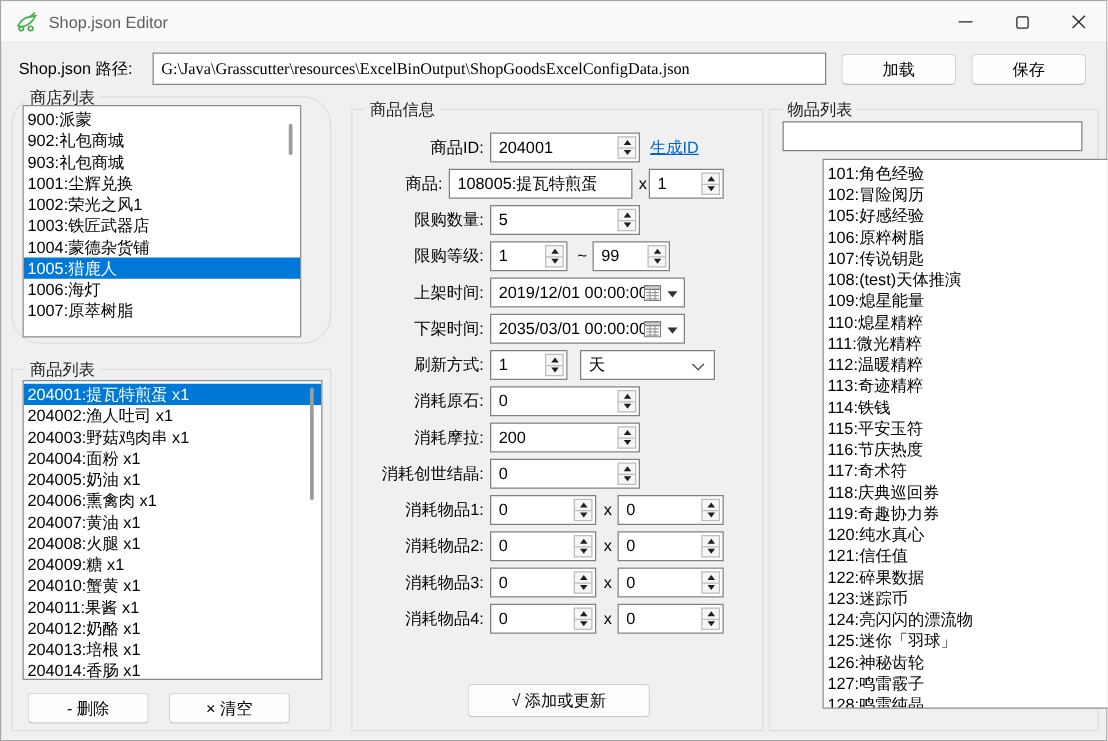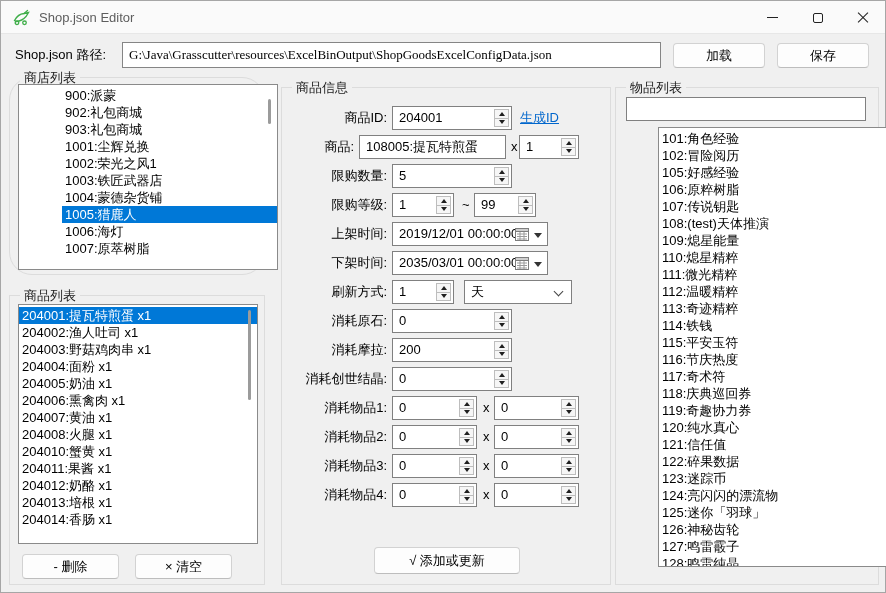--- a/index.html
+++ b/index.html
@@ -41,21 +41,21 @@
   .group { position:absolute; border:1px solid #dcdcdc; }
   .group > .gtitle { position:absolute; top:-8px; left:10px; background:#f0f0f0;
     padding:0 4px; line-height:15px; font-size:13px; color:#1c1c1c; }
   #group-shop  { left:8px;   top:76px; width:256px; height:198px;border-radius:23px; }
   #group-goods { left:8px;   top:294px; width:256px; height:290px; }
   #group-info  { left:280px; top:86px; width:330px; height:498px; }
   #group-items { left:614px; top:86px; width:264px; height:498px; }
 
   
   .listbox { position:absolute; background:#fff; border:1px solid #8a8a8a; overflow:hidden; padding-top:2px; }
-  #shop-listbox  { left:8px; top:6px;  width:260px; height:186px;padding-left:43px; }
+  #shop-listbox  { left:8px; top:6px;  width:223px; height:186px; }
   #goods-listbox { left:8px; top:8px;  width:240px; height:240px; }
   #items-listbox { left:8px; top:39px; width:248px; height:440px;margin-left:34px; }
   .li { height:17px; line-height:17px; padding-left:3px; white-space:nowrap; font-size:13px; }
   .li.sel { background:#0078d7; color:#fff; }
   .sb-thumb { position:absolute; width:3px; background:#9b9b9b; border-radius:2px; }
   #shop-sb  { right:6px; top:14px; height:25px; }
   #goods-sb { right:6px; top:5px;  height:90px; }
   #items-sb { right:6px; top:16px; height:28px; }
 
   
@@ -137,20 +137,21 @@
     <div id="goods-listbox" class="listbox">
       <div id="goods-sb" class="sb-thumb"></div>
     <div class="li sel">204001:提瓦特煎蛋 x1</div>
         <div class="li">204002:渔人吐司 x1</div>
         <div class="li">204003:野菇鸡肉串 x1</div>
         <div class="li">204004:面粉 x1</div>
         <div class="li">204005:奶油 x1</div>
         <div class="li">204006:熏禽肉 x1</div>
         <div class="li">204007:黄油 x1</div>
         <div class="li">204008:火腿 x1</div>
+        <div class="li">204009:糖 x1</div>
         <div class="li">204010:蟹黄 x1</div>
         <div class="li">204011:果酱 x1</div>
         <div class="li">204012:奶酪 x1</div>
         <div class="li">204013:培根 x1</div>
         <div class="li">204014:香肠 x1</div>
       </div>
     <div id="btn-del" class="btn">- 删除</div>
     <div id="btn-clear" class="btn">× 清空</div>
   </div>
 

